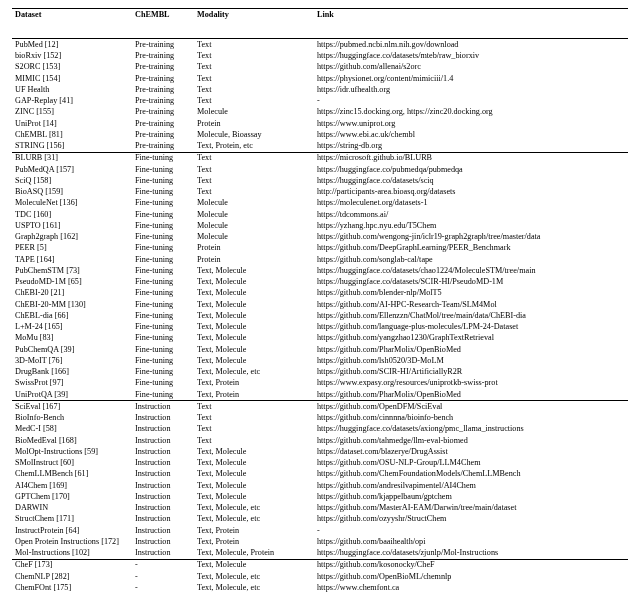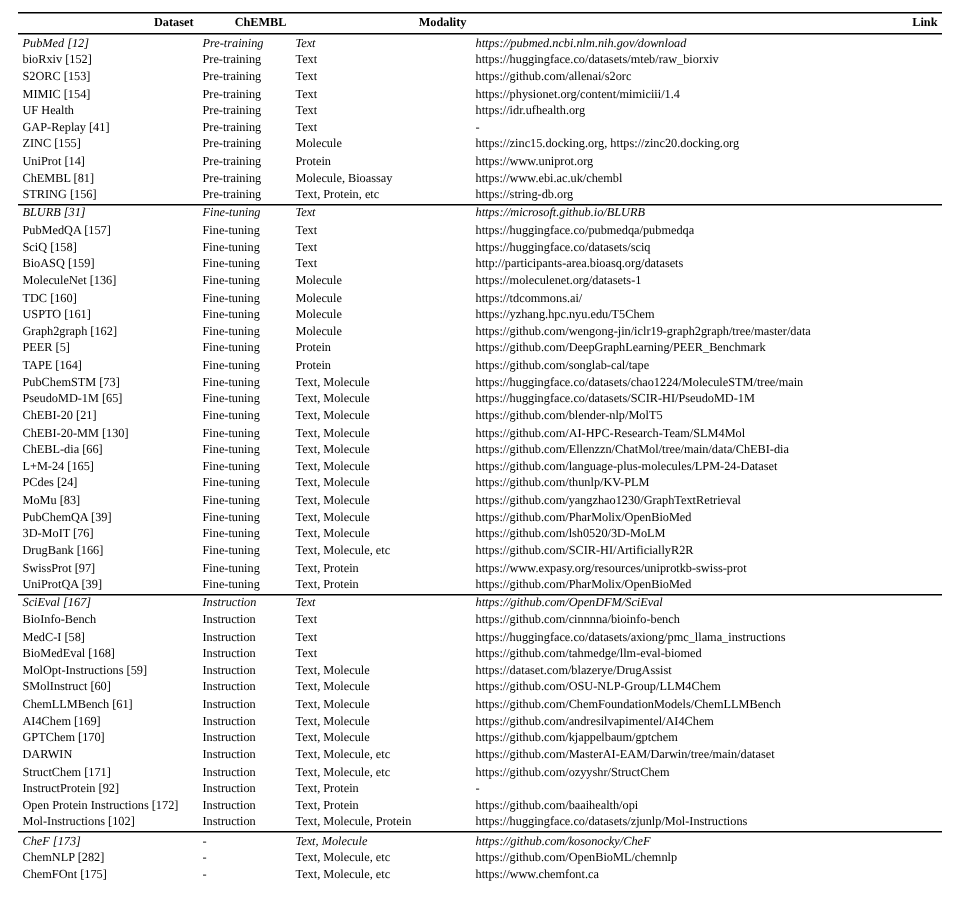--- a/index.html
+++ b/index.html
@@ -1,25 +1,25 @@
 <!DOCTYPE html>
 <html><head>
 <meta charset="utf-8">
 <style>
   html,body{margin:0;padding:0;background:#fff;}
   .page{width:640px;padding:8px 12px;box-sizing:border-box;font-family:"Palatino Linotype","Book Antiqua",Georgia,serif;color:#000;}
   table{border-collapse:collapse;width:100%;font-size:8.2px;line-height:1.25;}
-  th{font-weight:700;text-align:right;padding:1px 3px 2px 3px;}
+  th{font-weight:700;text-align:left;padding:1px 3px 18px 3px;}
   td{padding:0.5px 3px;vertical-align:top;white-space:nowrap;}
   col.c1{width:120px;}
   col.c2{width:62px;}
   col.c3{width:120px;}
   col.c4{width:auto;}
   .hr-thick{border-top:1.4px solid #000;}
-  .hr-thin{border-top:.5px solid #000;font-style:italic;}
+  .hr-thin{border-top:.5px solid #000;}
 </style>
 </head>
 <body>
 <div class="page">
 <table>
   <colgroup>
         <col class="c1">
         <col class="c2">
         <col class="c3">
         <col class="c4">
@@ -183,26 +183,20 @@
           <td>Text, Molecule</td>
           <td>https://github.com/Ellenzzn/ChatMol/tree/main/data/ChEBI-dia</td>
         </tr>
         <tr>
           <td>L+M-24 [165]</td>
           <td>Fine-tuning</td>
           <td>Text, Molecule</td>
           <td>https://github.com/language-plus-molecules/LPM-24-Dataset</td>
         </tr>
         <tr>
-          <td>PCdes [24]</td>
-          <td>Fine-tuning</td>
-          <td>Text, Molecule</td>
-          <td>https://github.com/thunlp/KV-PLM</td>
-        </tr>
-        <tr>
           <td>MoMu [83]</td>
           <td>Fine-tuning</td>
           <td>Text, Molecule</td>
           <td>https://github.com/yangzhao1230/GraphTextRetrieval</td>
         </tr>
         <tr>
           <td>PubChemQA [39]</td>
           <td>Fine-tuning</td>
           <td>Text, Molecule</td>
           <td>https://github.com/PharMolix/OpenBioMed</td>
@@ -291,21 +285,21 @@
           <td>Text, Molecule, etc</td>
           <td>https://github.com/MasterAI-EAM/Darwin/tree/main/dataset</td>
         </tr>
         <tr>
           <td>StructChem [171]</td>
           <td>Instruction</td>
           <td>Text, Molecule, etc</td>
           <td>https://github.com/ozyyshr/StructChem</td>
         </tr>
         <tr>
-          <td>InstructProtein [92]</td>
+          <td>InstructProtein [64]</td>
           <td>Instruction</td>
           <td>Text, Protein</td>
           <td>-</td>
         </tr>
         <tr>
           <td>Open Protein Instructions [172]</td>
           <td>Instruction</td>
           <td>Text, Protein</td>
           <td>https://github.com/baaihealth/opi</td>
         </tr>

